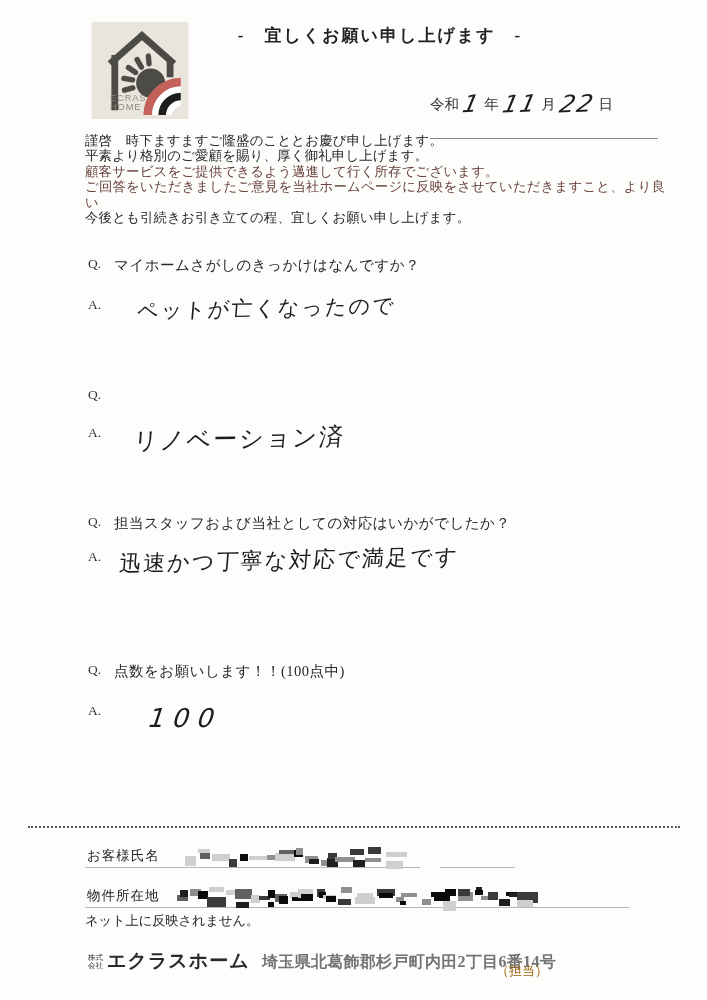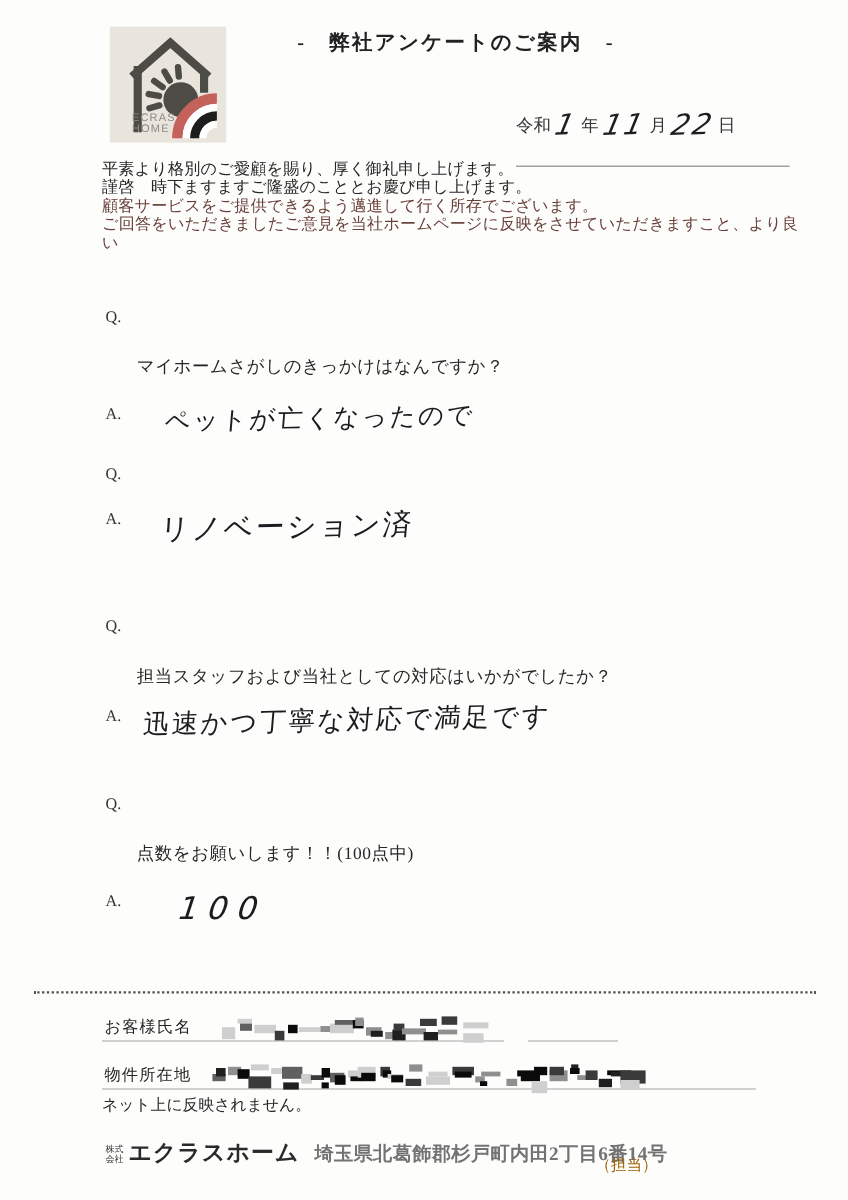--- a/index.html
+++ b/index.html
@@ -39,21 +39,21 @@
     letter-spacing:0.2px;
   }
   #greeting .red{color:#69403a;}
   
   .qa{position:absolute;left:88px;width:560px;}
   .q-row{font-size:14.5px;color:#262626;display:flex;}
   .q-label,.a-label{
     font-family:"Liberation Serif",serif;
     width:26px;flex:0 0 26px;font-size:13.5px;color:#333;
   }
-  .q-text{letter-spacing:0.5px;margin-top:40px;}
+  .q-text{letter-spacing:0.5px;}
   .a-row{display:flex;margin-top:22px;}
   .a-text{
     font-family:"DejaVu Sans",sans-serif;
     font-size:21px;color:#1c1c20;
     transform:skewX(-6deg) rotate(-1.2deg);
     transform-origin:left bottom;
     letter-spacing:2px;white-space:nowrap;
   }
   .a-score{font-size:26px;letter-spacing:8px;transform:skewX(-18deg);}
   
@@ -119,37 +119,38 @@
       <path d="M58 96 A34 34 0 0 1 92 62" fill="none" stroke="#c4615a" stroke-width="9"></path>
       <path d="M66 96 A26 26 0 0 1 92 70" fill="none" stroke="#ffffff" stroke-width="7"></path>
       <path d="M73 96 A19 19 0 0 1 92 77" fill="none" stroke="#1d1d1d" stroke-width="8"></path>
       <path d="M80 96 A12 12 0 0 1 92 84" fill="none" stroke="#ffffff" stroke-width="6"></path>
 
       <text x="19" y="81" font-family="Liberation Sans, sans-serif" font-size="9.5" letter-spacing="1" fill="#8b8a80">ECRAS</text>
       <text x="19" y="91" font-family="Liberation Sans, sans-serif" font-size="9.5" letter-spacing="1" fill="#8b8a80">HOME</text>
     </svg>
   </div>
 
-  <div id="title">-　弊社アンケートのご案内　-</div>
+  <div id="title">-　宜しくお願い申し上げます　-</div>
 
   <div id="date-line">
     <span>令和</span>
     <span class="hw hw-date">1</span>
     <span>年</span>
     <span class="hw hw-date">11</span>
     <span>月</span>
     <span class="hw hw-date">22</span>
     <span>日</span>
   </div>
 
   <div id="greeting">
+    <div>謹啓　時下ますますご隆盛のこととお慶び申し上げます。</div>
     <div>平素より格別のご愛顧を賜り、厚く御礼申し上げます。</div>
-    <div>謹啓　時下ますますご隆盛のこととお慶び申し上げます。</div>
     <div class="red">顧客サービスをご提供できるよう邁進して行く所存でございます。</div>
     <div class="red">ご回答をいただきましたご意見を当社ホームページに反映をさせていただきますこと、より良い</div>
+    <div>今後とも引続きお引き立ての程、宜しくお願い申し上げます。</div>
   </div>
 
   <div class="qa" style="top:256px">
     <div class="q-row">
       <span class="q-label">Q.</span>
       <span class="q-text">マイホームさがしのきっかけはなんですか？</span>
     </div>
     <div class="a-row">
       <span class="a-label">A.</span>
       <span class="a-text" style="margin-left:22px">ペットが亡くなったので</span>

